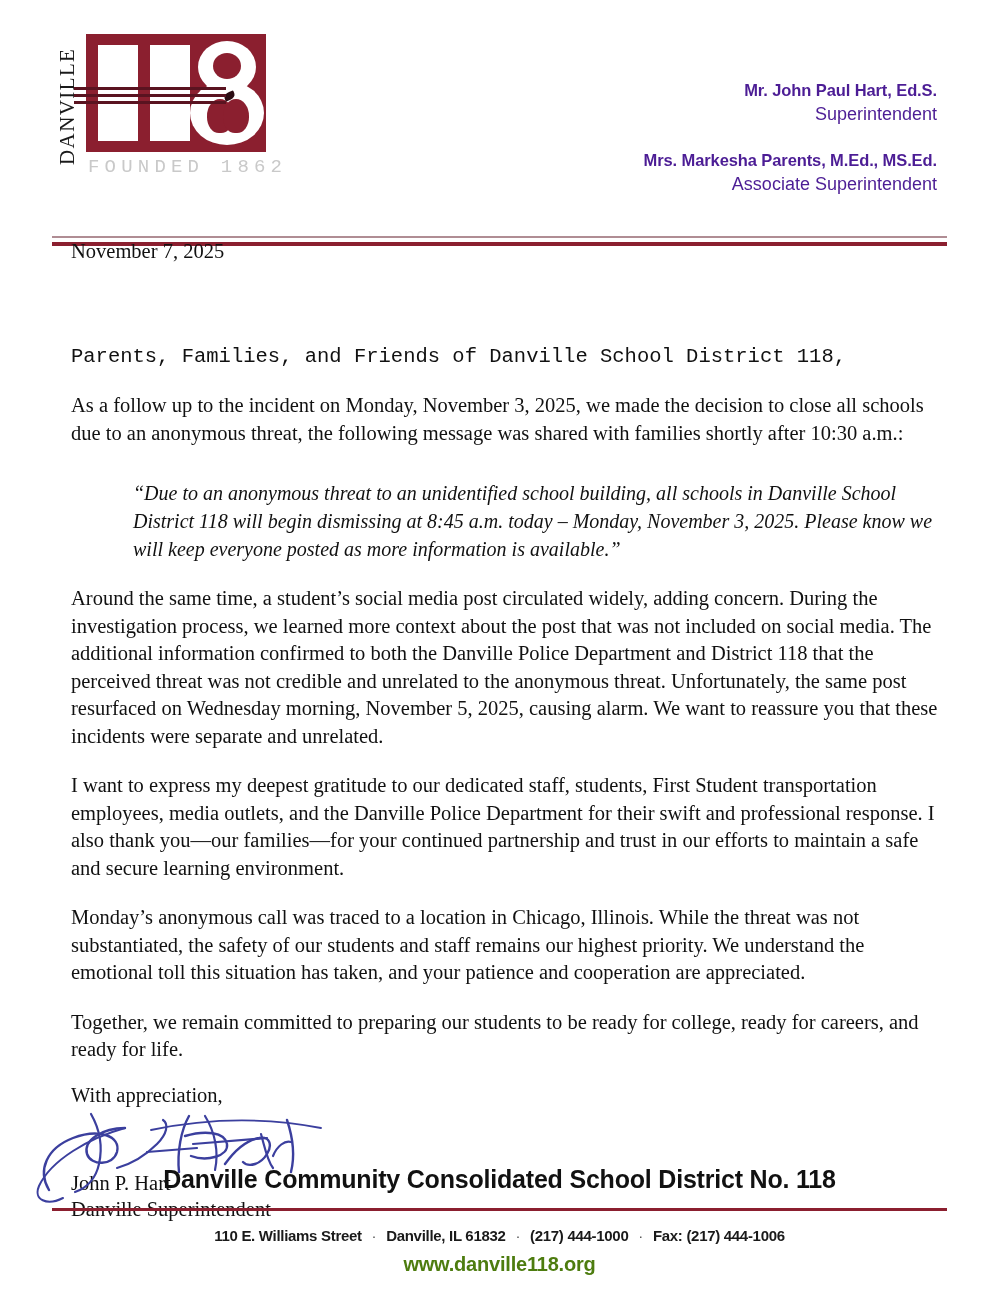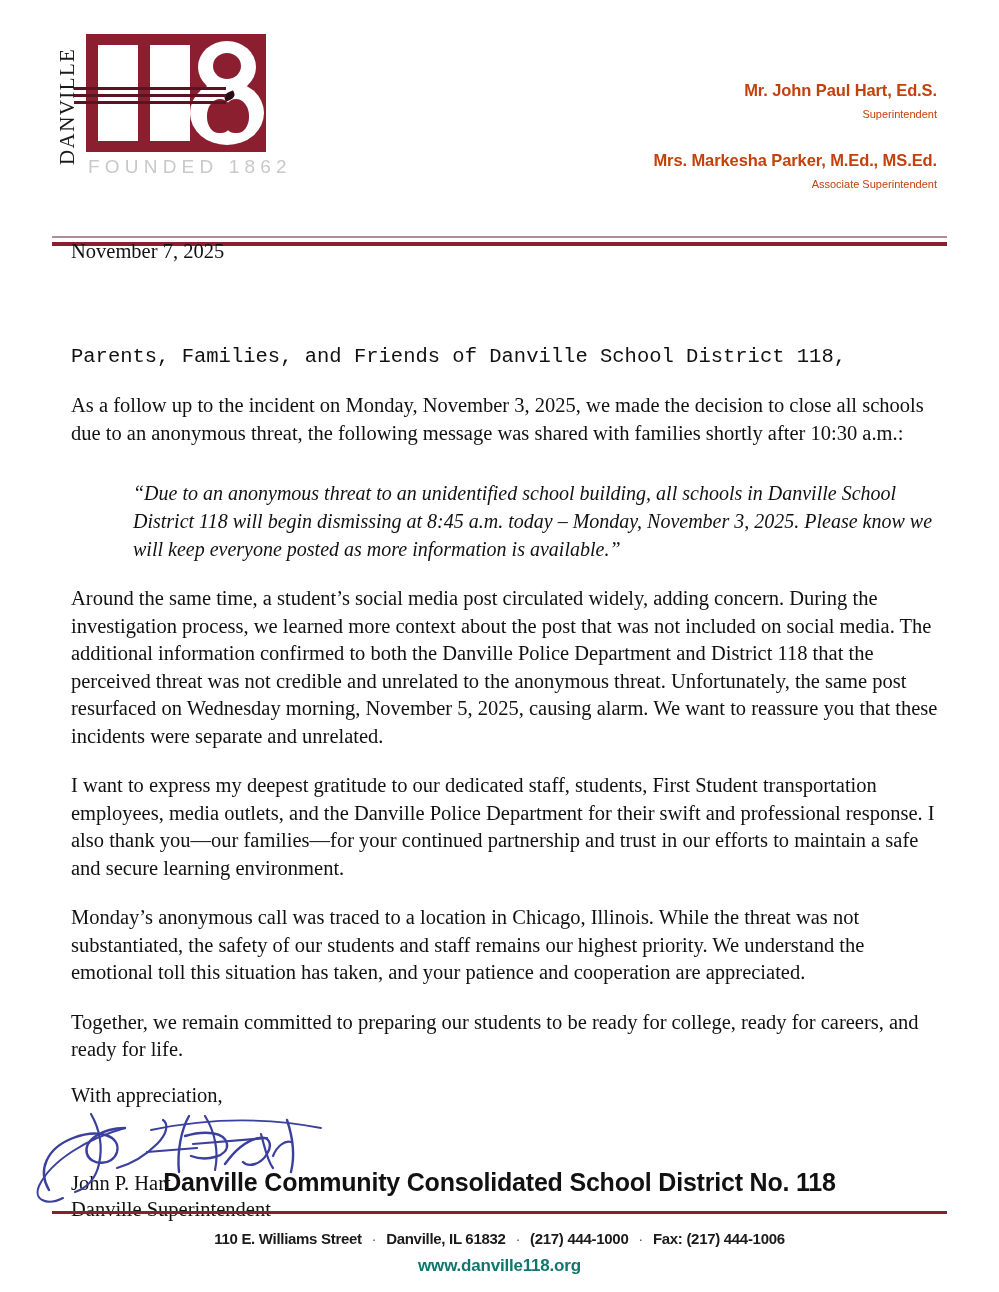--- a/index.html
+++ b/index.html
@@ -141,44 +141,44 @@
     width: 11px;
     height: 8px;
     background: #2b0d14;
     border-radius: 60% 10% 60% 10%;
     transform: rotate(-22deg);
   }
   .logo-founded {
     position: absolute;
     left: 36px;
     top: 126px;
-    font-family: Liberation Sans, sans-serif;
+    font-family: Liberation Mono, monospace;
     font-size: 19px;
     letter-spacing: 5.2px;
     color: #c9c9c9;
     white-space: nowrap;
   }
 
   
   .header-names {
     position: absolute;
     right: 62px;
     top: 52px;
     text-align: right;
     font-family: "Liberation Sans", sans-serif;
-    color: #c2410c;
+    color: #4c1d95;
   }
   .hn-name {
     font-size: 16.5px;
     font-weight: bold;
     line-height: 24px;
     letter-spacing: -0.1px;
   }
   .hn-title {
-    font-size: 11px;
+    font-size: 18px;
     font-weight: normal;
     line-height: 24px;
   }
   .hn-gap { height: 22px; }
 
   
   .rule-thin {
     position: absolute;
     left: 52px;
     right: 52px;
@@ -284,23 +284,23 @@
     letter-spacing: -0.3px;
     margin-bottom: 9px;
   }
   .footer-contact .sep {
     padding: 0 6px;
     font-weight: normal;
     color: #555;
   }
   .footer-url {
     font-family: "Liberation Sans", sans-serif;
-    font-size: 17px;
+    font-size: 20px;
     font-weight: bold;
-    color: #0f766e;
+    color: #4d7c0f;
     letter-spacing: -0.2px;
   }
 </style>
 </head>
 <body>
 
 <div class="page">
 
   <div class="header">
 
@@ -329,21 +329,21 @@
         </div>
       </div>
 
       <div class="logo-founded">FOUNDED 1862</div>
     </div>
 
     <div class="header-names">
       <div class="hn-name">Mr. John Paul Hart, Ed.S.</div>
       <div class="hn-title">Superintendent</div>
       <div class="hn-gap"></div>
-      <div class="hn-name">Mrs. Markesha Parker, M.Ed., MS.Ed.</div>
+      <div class="hn-name">Mrs. Markesha Parents, M.Ed., MS.Ed.</div>
       <div class="hn-title">Associate Superintendent</div>
     </div>
 
     <div class="rule-thin"></div>
     <div class="rule-thick"></div>
   </div>
 
   <div class="letter">
     <div class="date">November 7, 2025</div>
 

